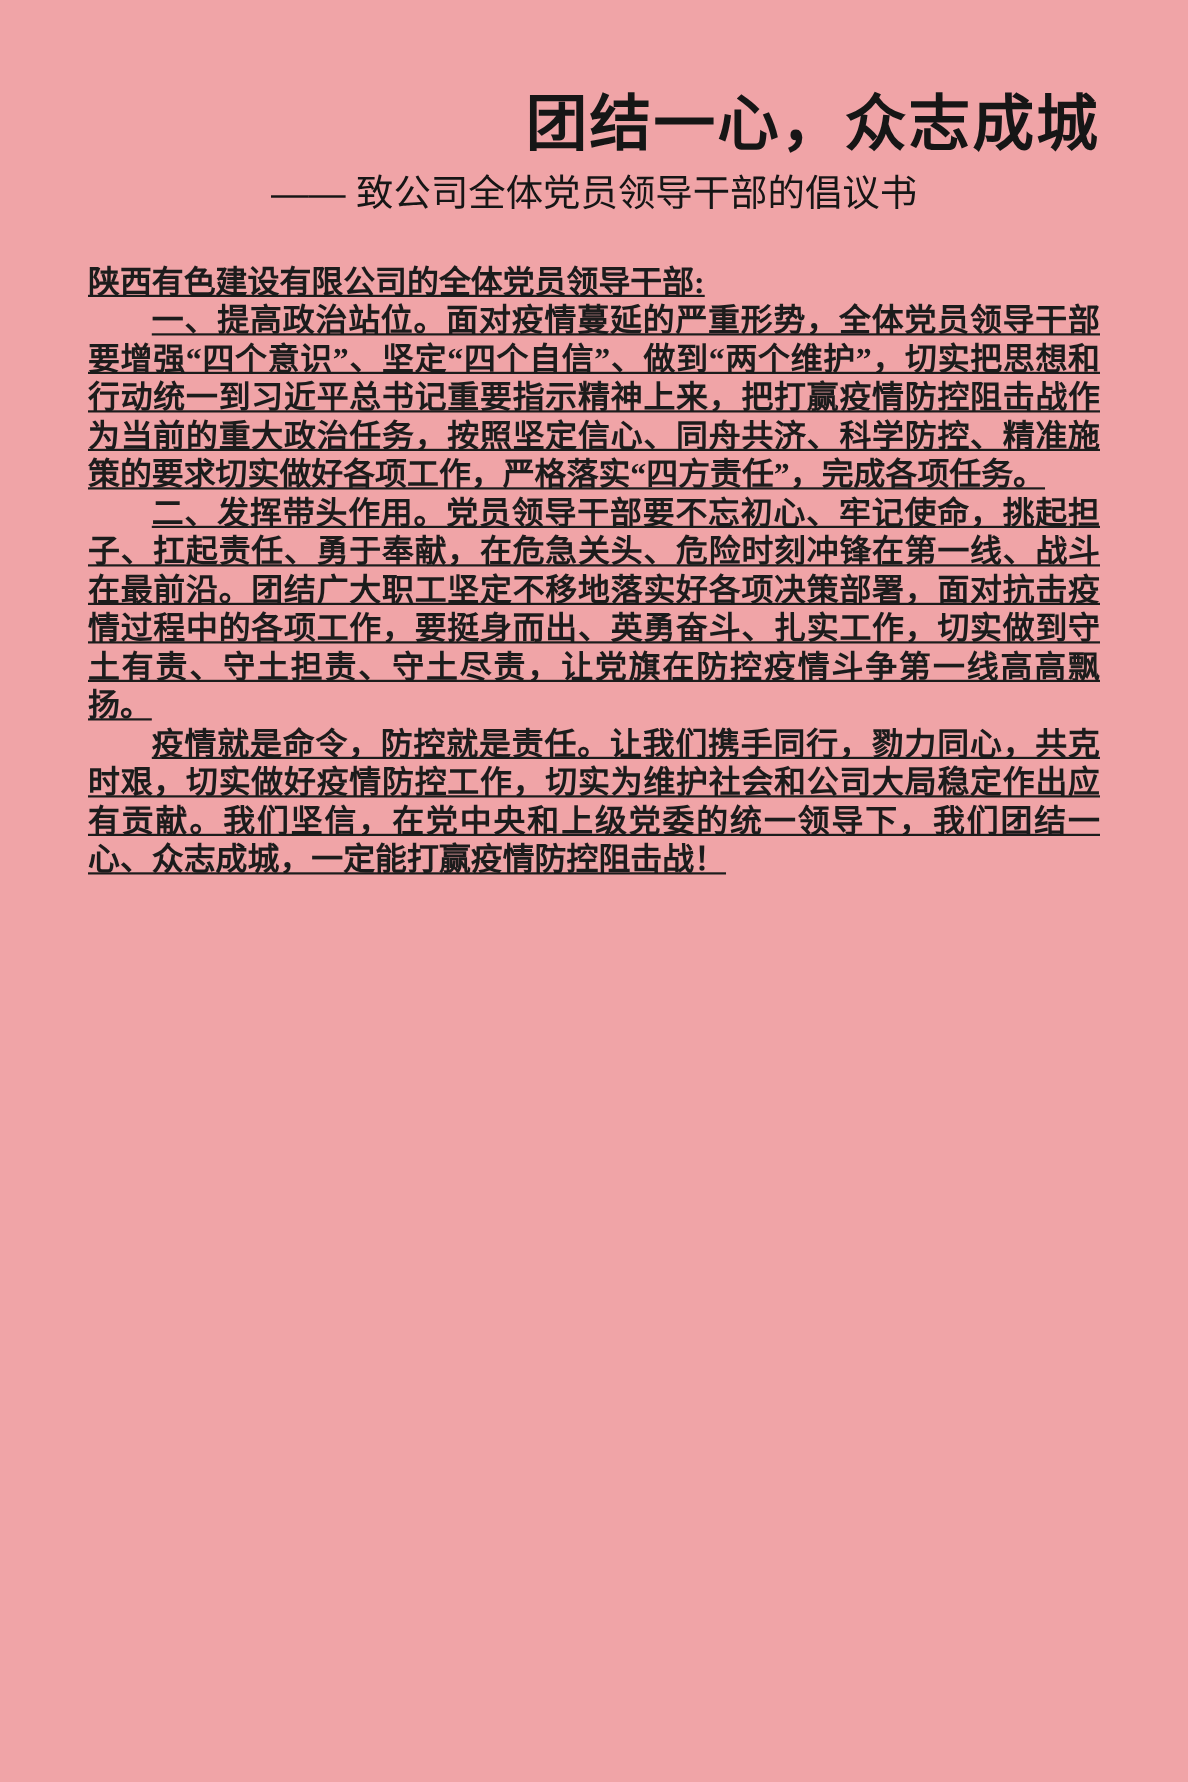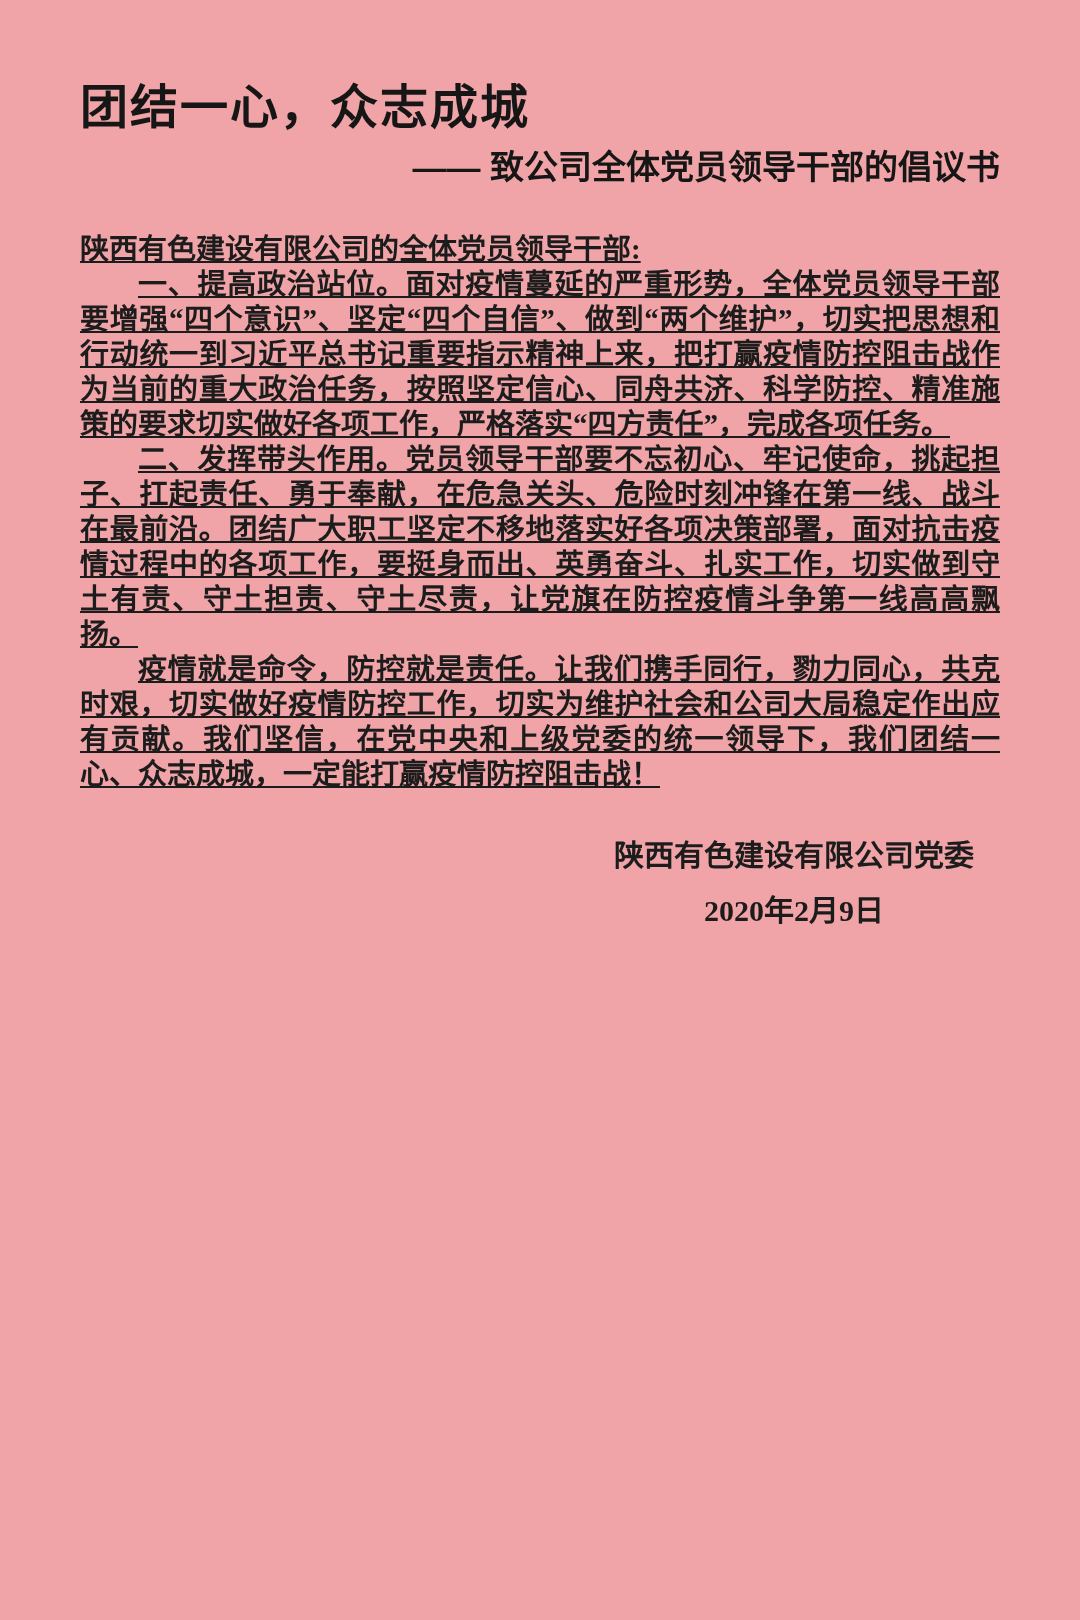--- a/index.html
+++ b/index.html
@@ -13,32 +13,32 @@
     height: 1620px;
     box-sizing: border-box;
     padding: 82px 80px 0 80px;
     background: #f0a4a7;
     color: #1c1c1c;
     font-family: "Liberation Serif", "DejaVu Serif", serif;
     font-weight: bold;
     overflow: hidden;
   }
   .doc-title {
-    text-align: left;
+    text-align: right;
     font-family: "Liberation Sans", "DejaVu Sans", sans-serif;
     font-weight: 900;
-    font-size: 48px;
+    font-size: 56px;
     line-height: 1.1;
     letter-spacing: 2px;
     color: #161616;
   }
   .doc-subtitle {
-    text-align: right;
+    text-align: center;
     font-family: "Liberation Sans", "DejaVu Sans", sans-serif;
-    font-weight: 700;
+    font-weight: 400;
     font-size: 34px;
     line-height: 1.2;
     margin-top: 12px;
     color: #161616;
   }
   .content {
     margin-top: 44px;
     font-size: 29px;
     line-height: 35px;
     text-align: justify;
@@ -81,20 +81,16 @@
 
 
     <p class="indent">一、提高政治站位。面对疫情蔓延的严重形势，全体党员领导干部要增强“四个意识”、坚定“四个自信”、做到“两个维护”，切实把思想和行动统一到习近平总书记重要指示精神上来，把打赢疫情防控阻击战作为当前的重大政治任务，按照坚定信心、同舟共济、科学防控、精准施策的要求切实做好各项工作，严格落实“四方责任”，完成各项任务。</p>
 
     <p class="indent">二、发挥带头作用。党员领导干部要不忘初心、牢记使命，挑起担子、扛起责任、勇于奉献，在危急关头、危险时刻冲锋在第一线、战斗在最前沿。团结广大职工坚定不移地落实好各项决策部署，面对抗击疫情过程中的各项工作，要挺身而出、英勇奋斗、扎实工作，切实做到守土有责、守土担责、守土尽责，让党旗在防控疫情斗争第一线高高飘扬。</p>
 
 
 
     <p class="indent closing">疫情就是命令，防控就是责任。让我们携手同行，勠力同心，共克时艰，切实做好疫情防控工作，切实为维护社会和公司大局稳定作出应有贡献。我们坚信，在党中央和上级党委的统一领导下，我们团结一心、众志成城，一定能打赢疫情防控阻击战！</p>
 
-    <div class="signature-block">
-      <div>陕西有色建设有限公司党委</div>
-      <div class="date-line">2020年2月9日</div>
-    </div>
 
   </div>
 
 </div>
 
 </body></html>

